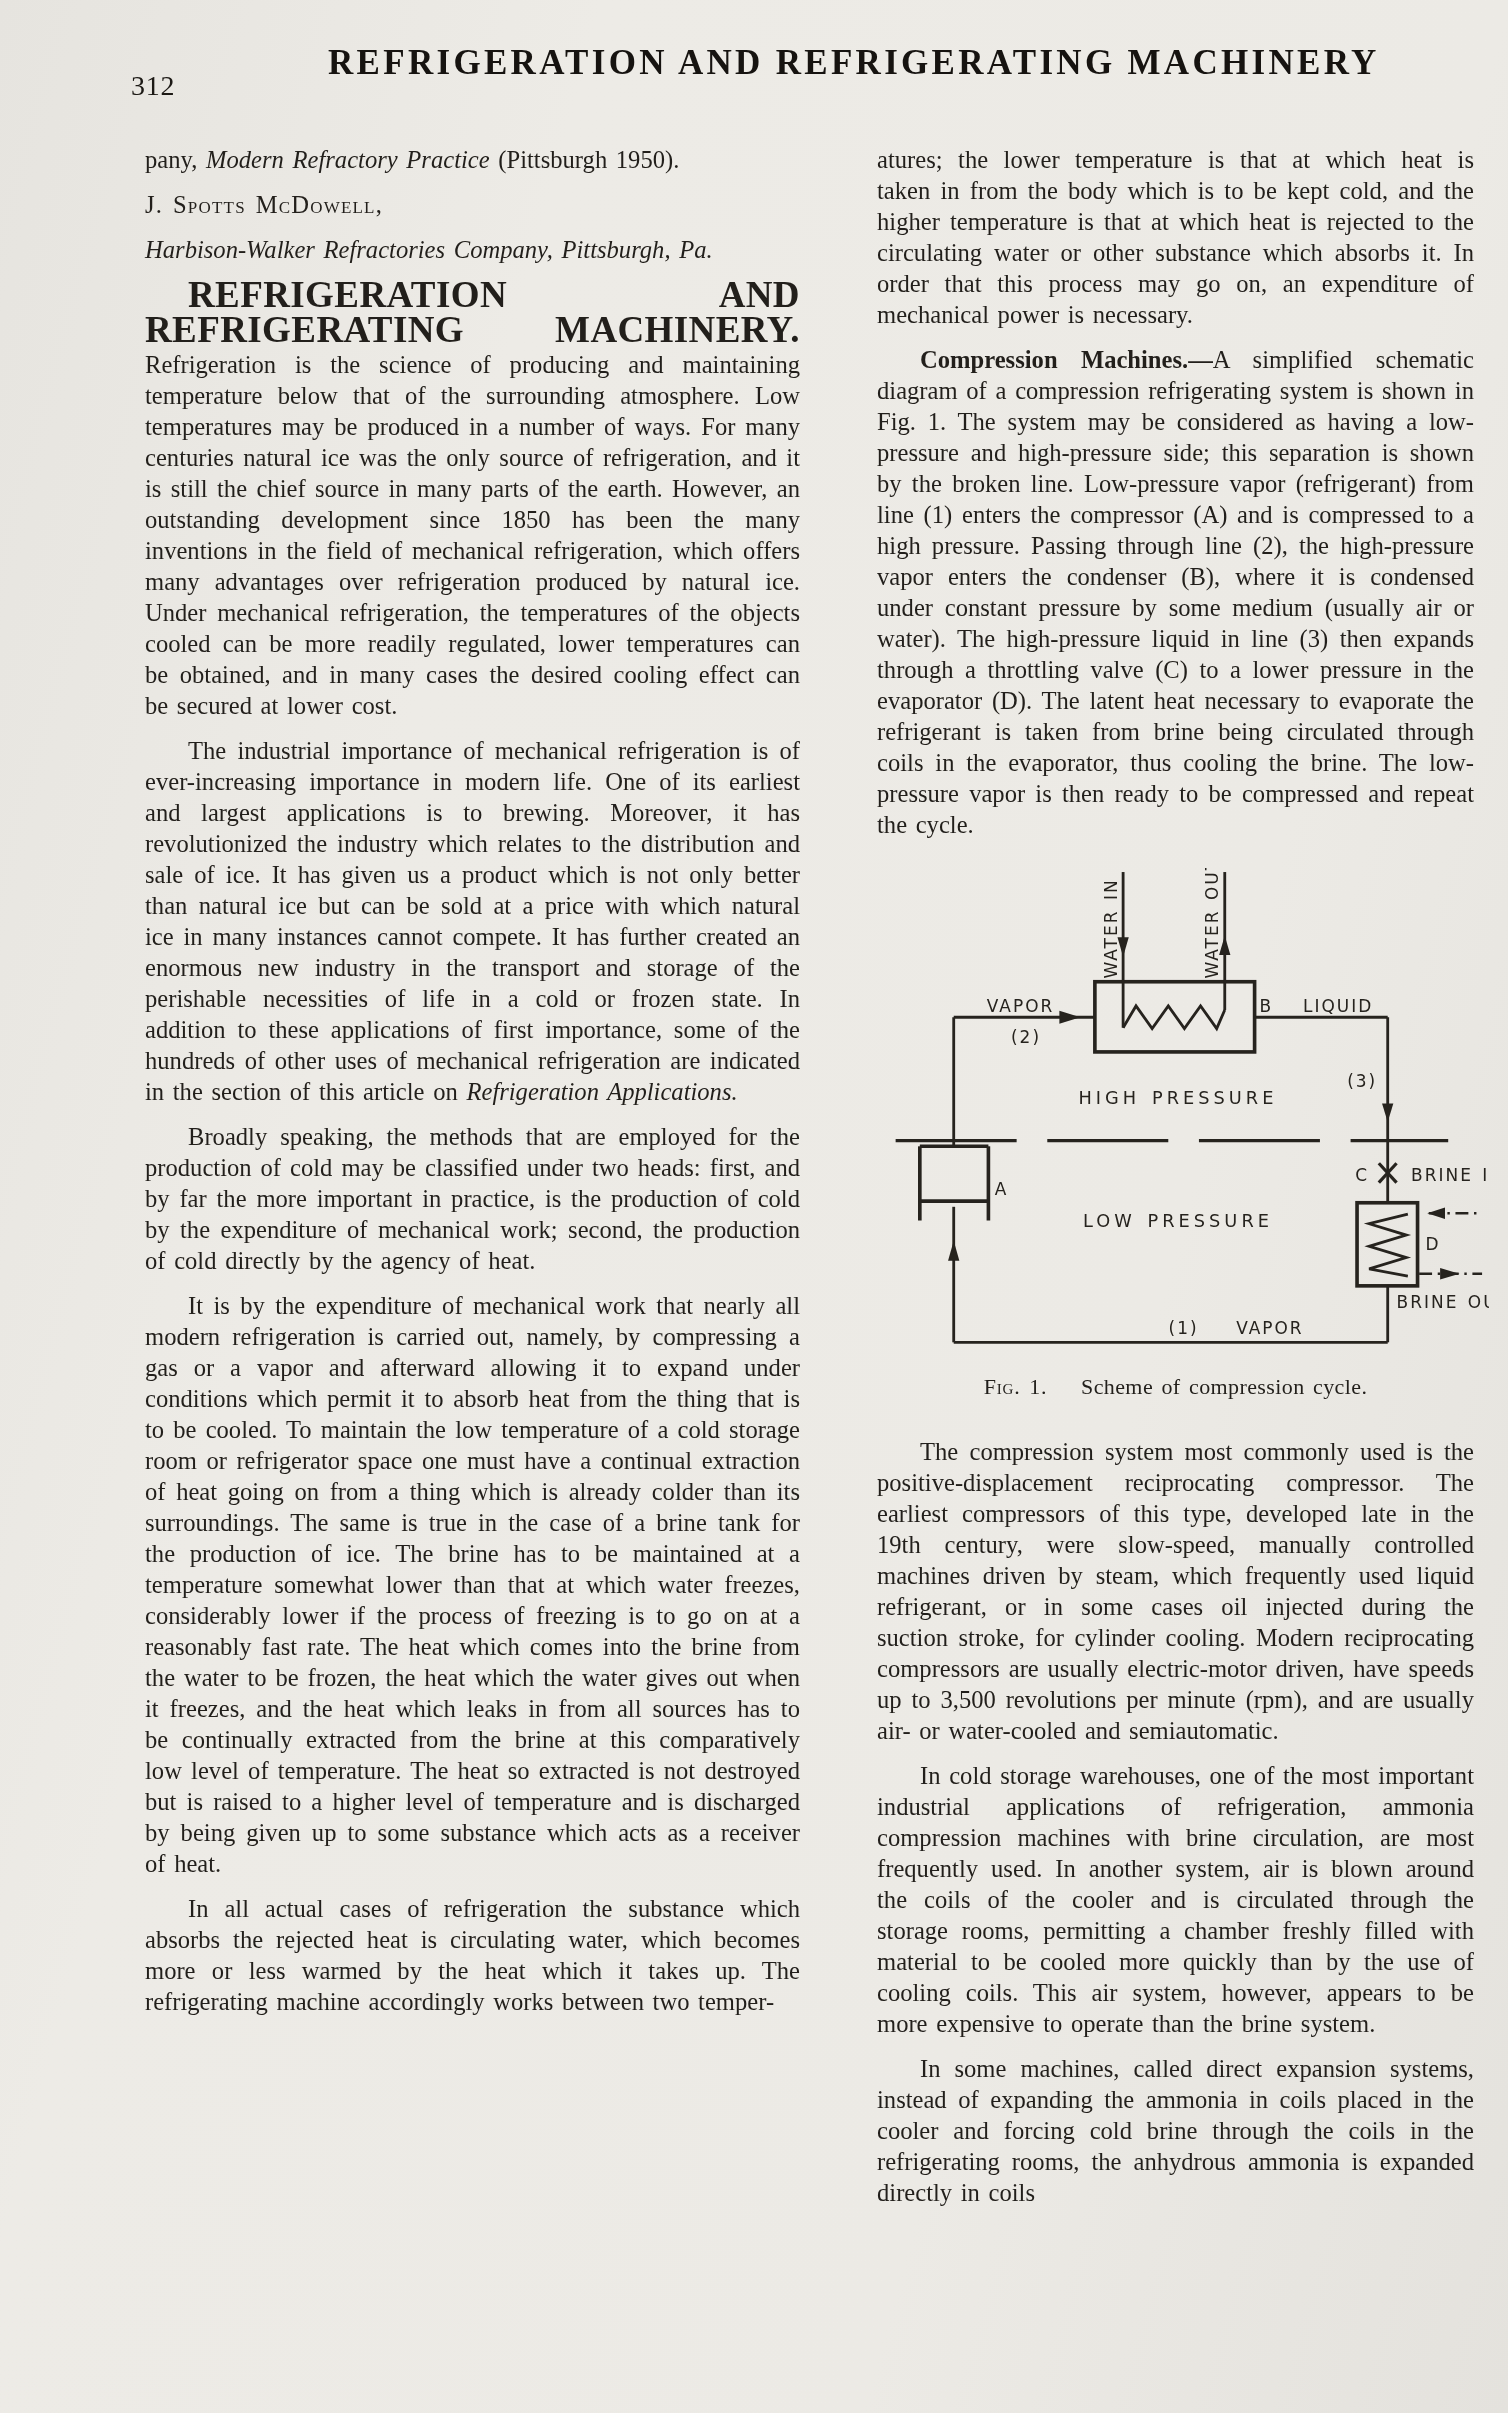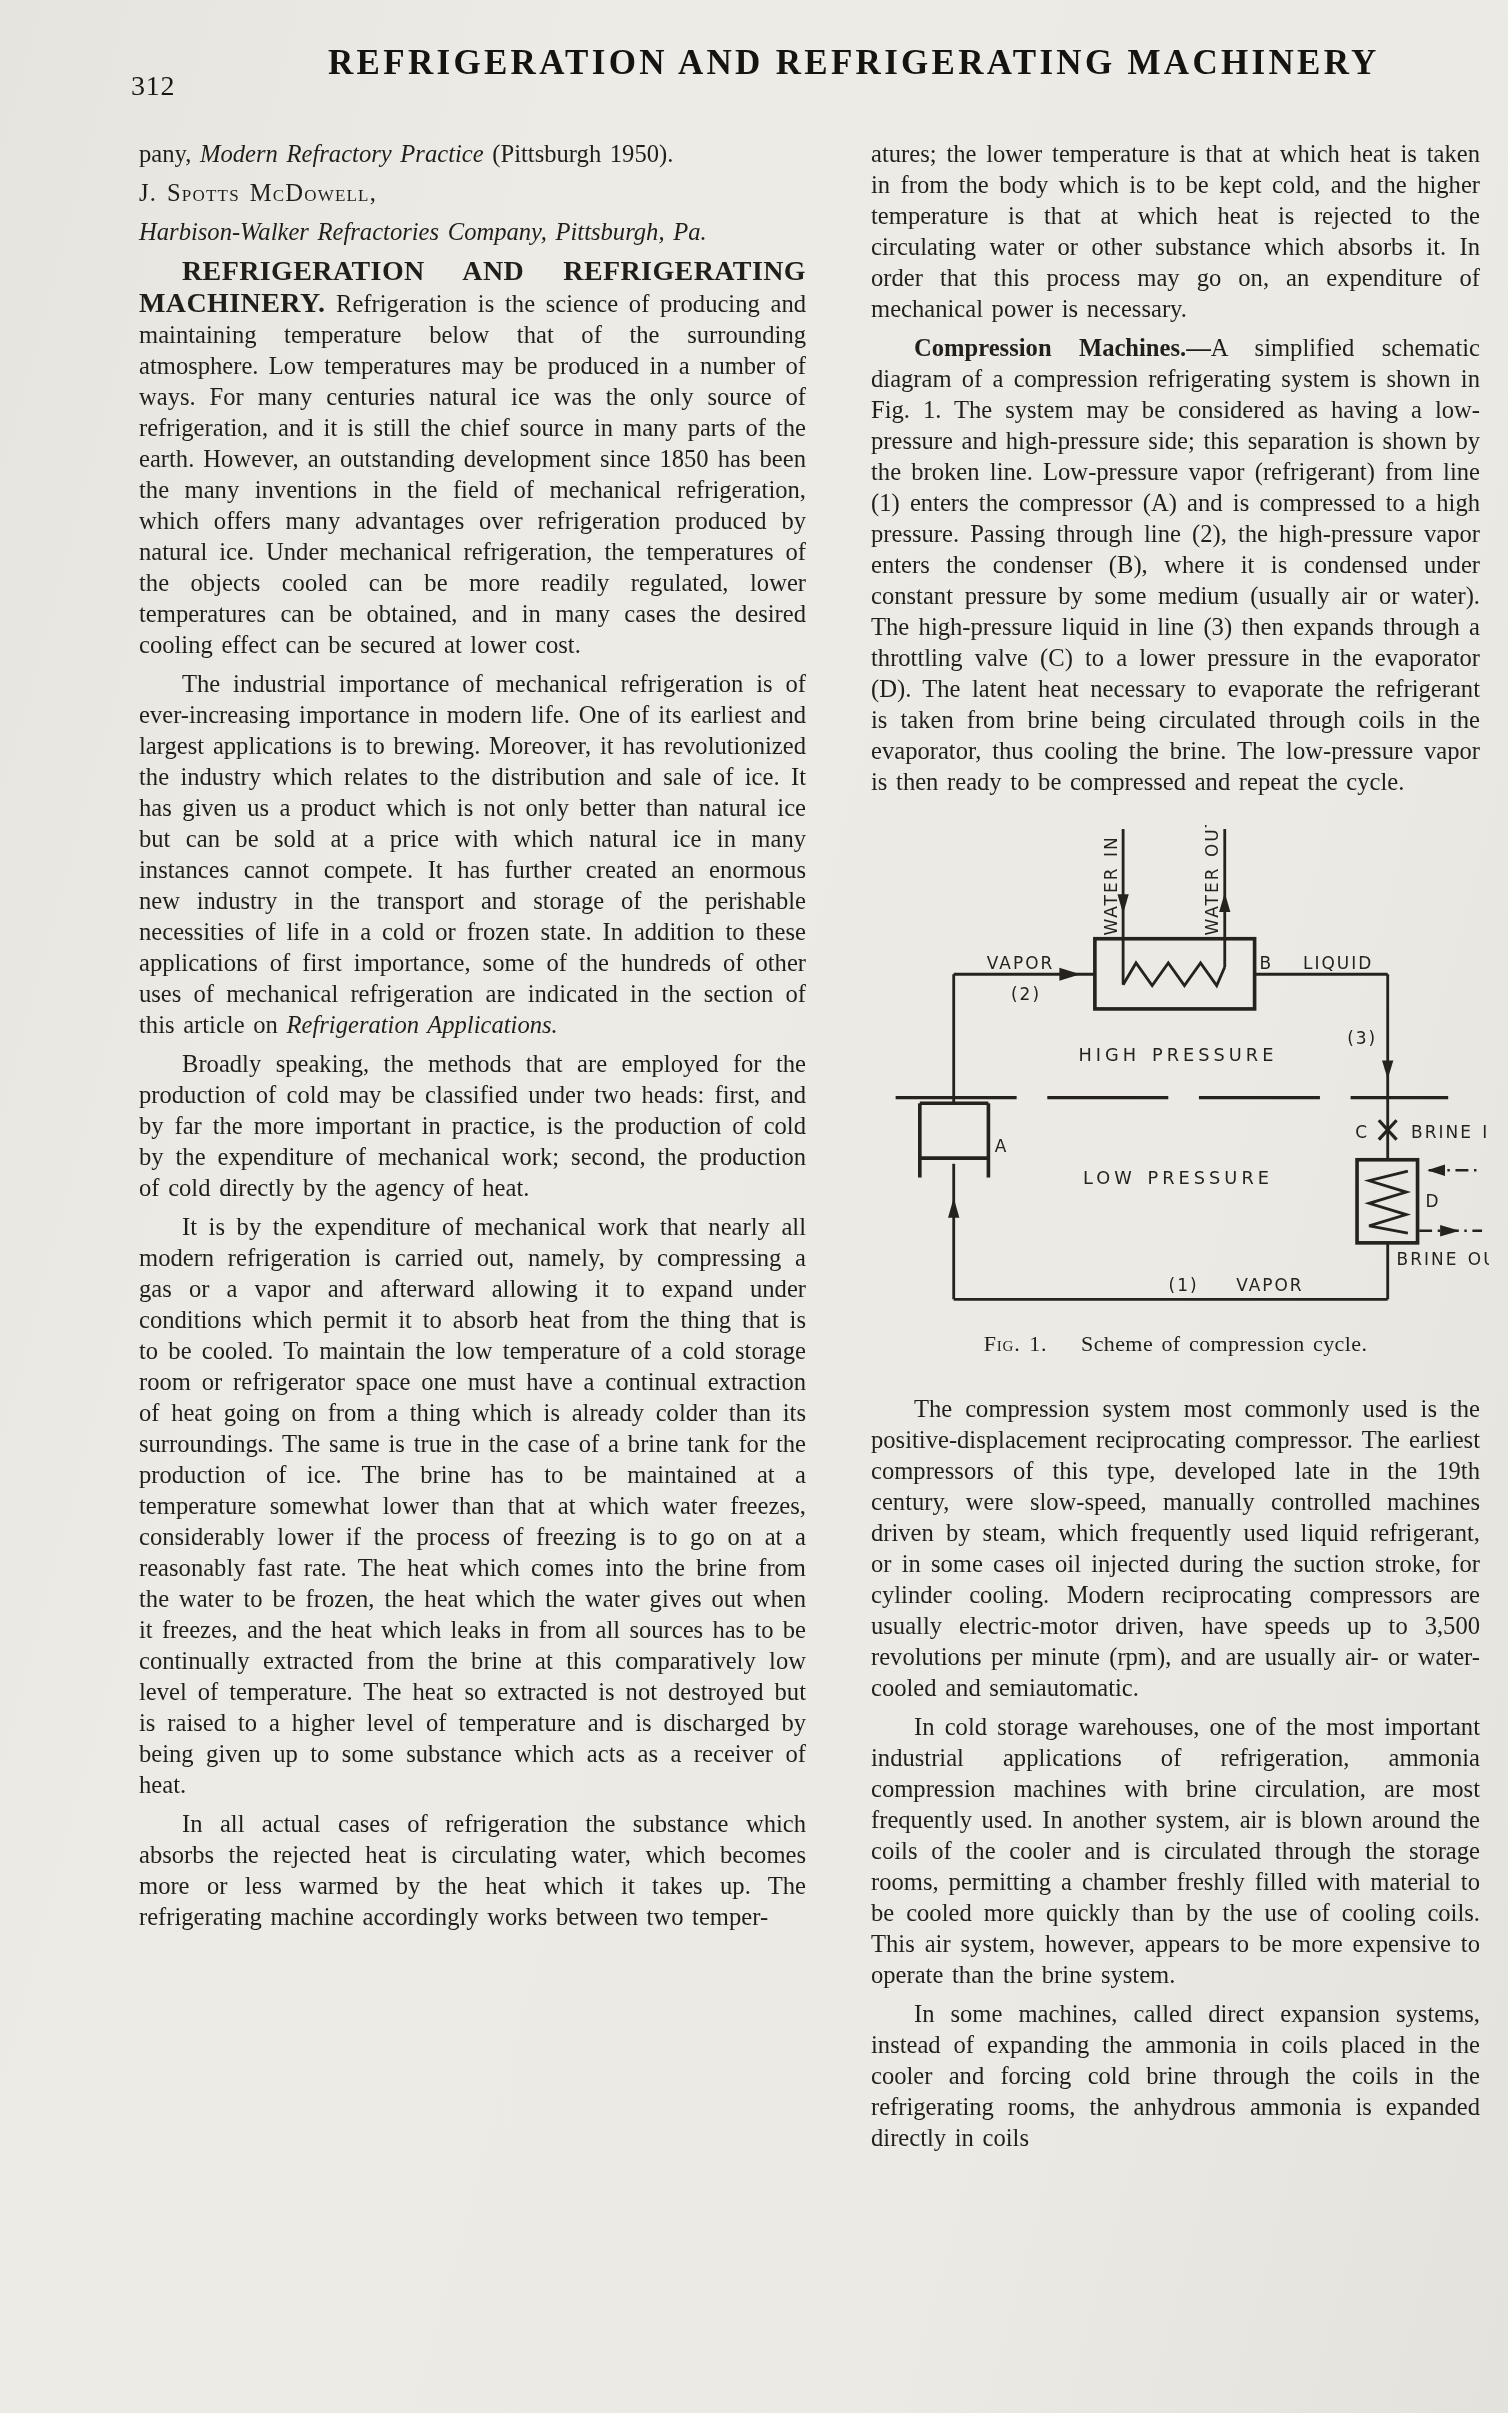--- a/index.html
+++ b/index.html
@@ -21,28 +21,28 @@
     position:absolute;left:328px;top:43px;width:1017px;
     font-size:35px;font-weight:bold;
     letter-spacing:3.3px;color:#161310;white-space:nowrap;
   }
   .col{
     position:absolute;top:130px;
     font-size:24.6px;line-height:31px;word-spacing:2.5px;
   }
   #col-left{left:131px;width:683px;}
   #col-right{left:863px;width:625px;}
-  .para{margin:8px;text-align:justify;text-indent:43px;}
+  .para{margin:14px;text-align:justify;text-indent:43px;}
   .para.continuation{text-indent:0;text-align:left;}
   .para.byline{text-indent:0;text-align:left;padding-right:72px;}
   .para.signature{font-style:italic;text-align:left;text-indent:-82px;padding-left:82px;}
   .run-plain{}
   .run-italic{font-style:italic;}
   .run-bold{font-weight:bold;}
-  .run-lead{font-weight:bold;font-size:28px;letter-spacing:0.4px;}
+  .run-lead{font-weight:bold;font-size:37px;letter-spacing:0.4px;}
   .run-smallcaps{font-variant:small-caps;letter-spacing:1.2px;}
   figure{margin:28px 0 34px 0;}
   .fig-svg{display:block;margin-left:11.5px;}
   figcaption{
     margin-top:19px;text-align:center;font-size:22px;
     letter-spacing:0.4px;color:#221f1b;
   }
   .fig-label{font-variant:small-caps;letter-spacing:0.8px;}
   
   .pipe{stroke:#26231e;stroke-width:3.5;fill:none;}

